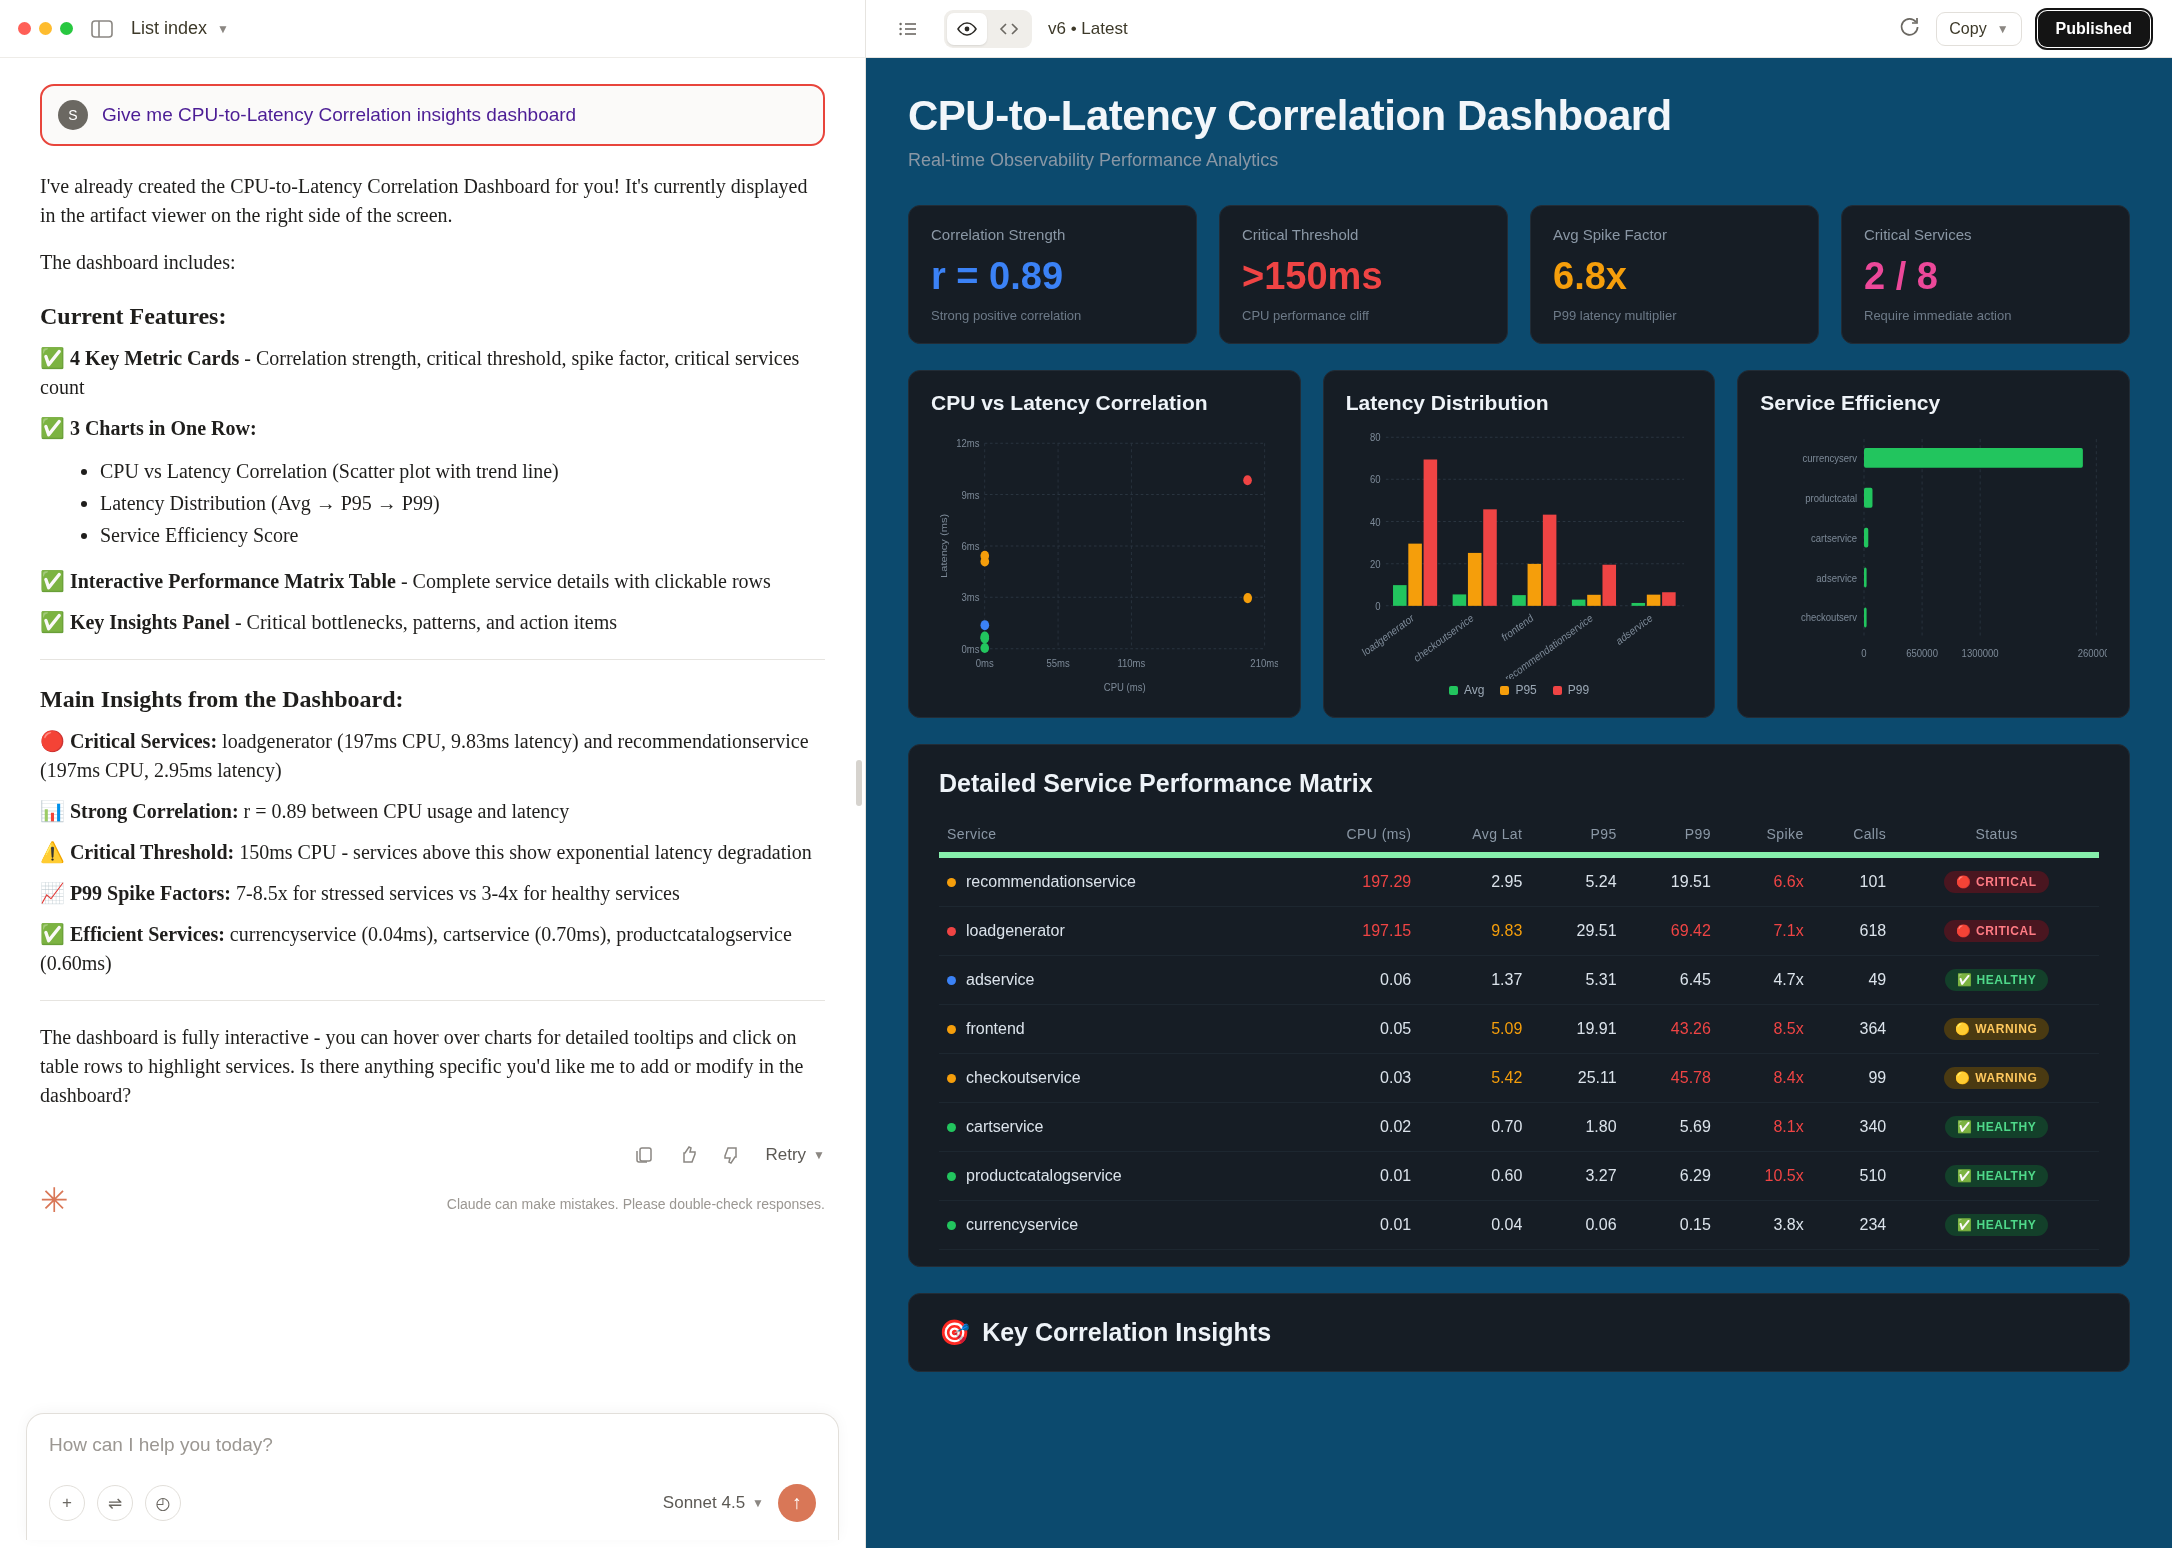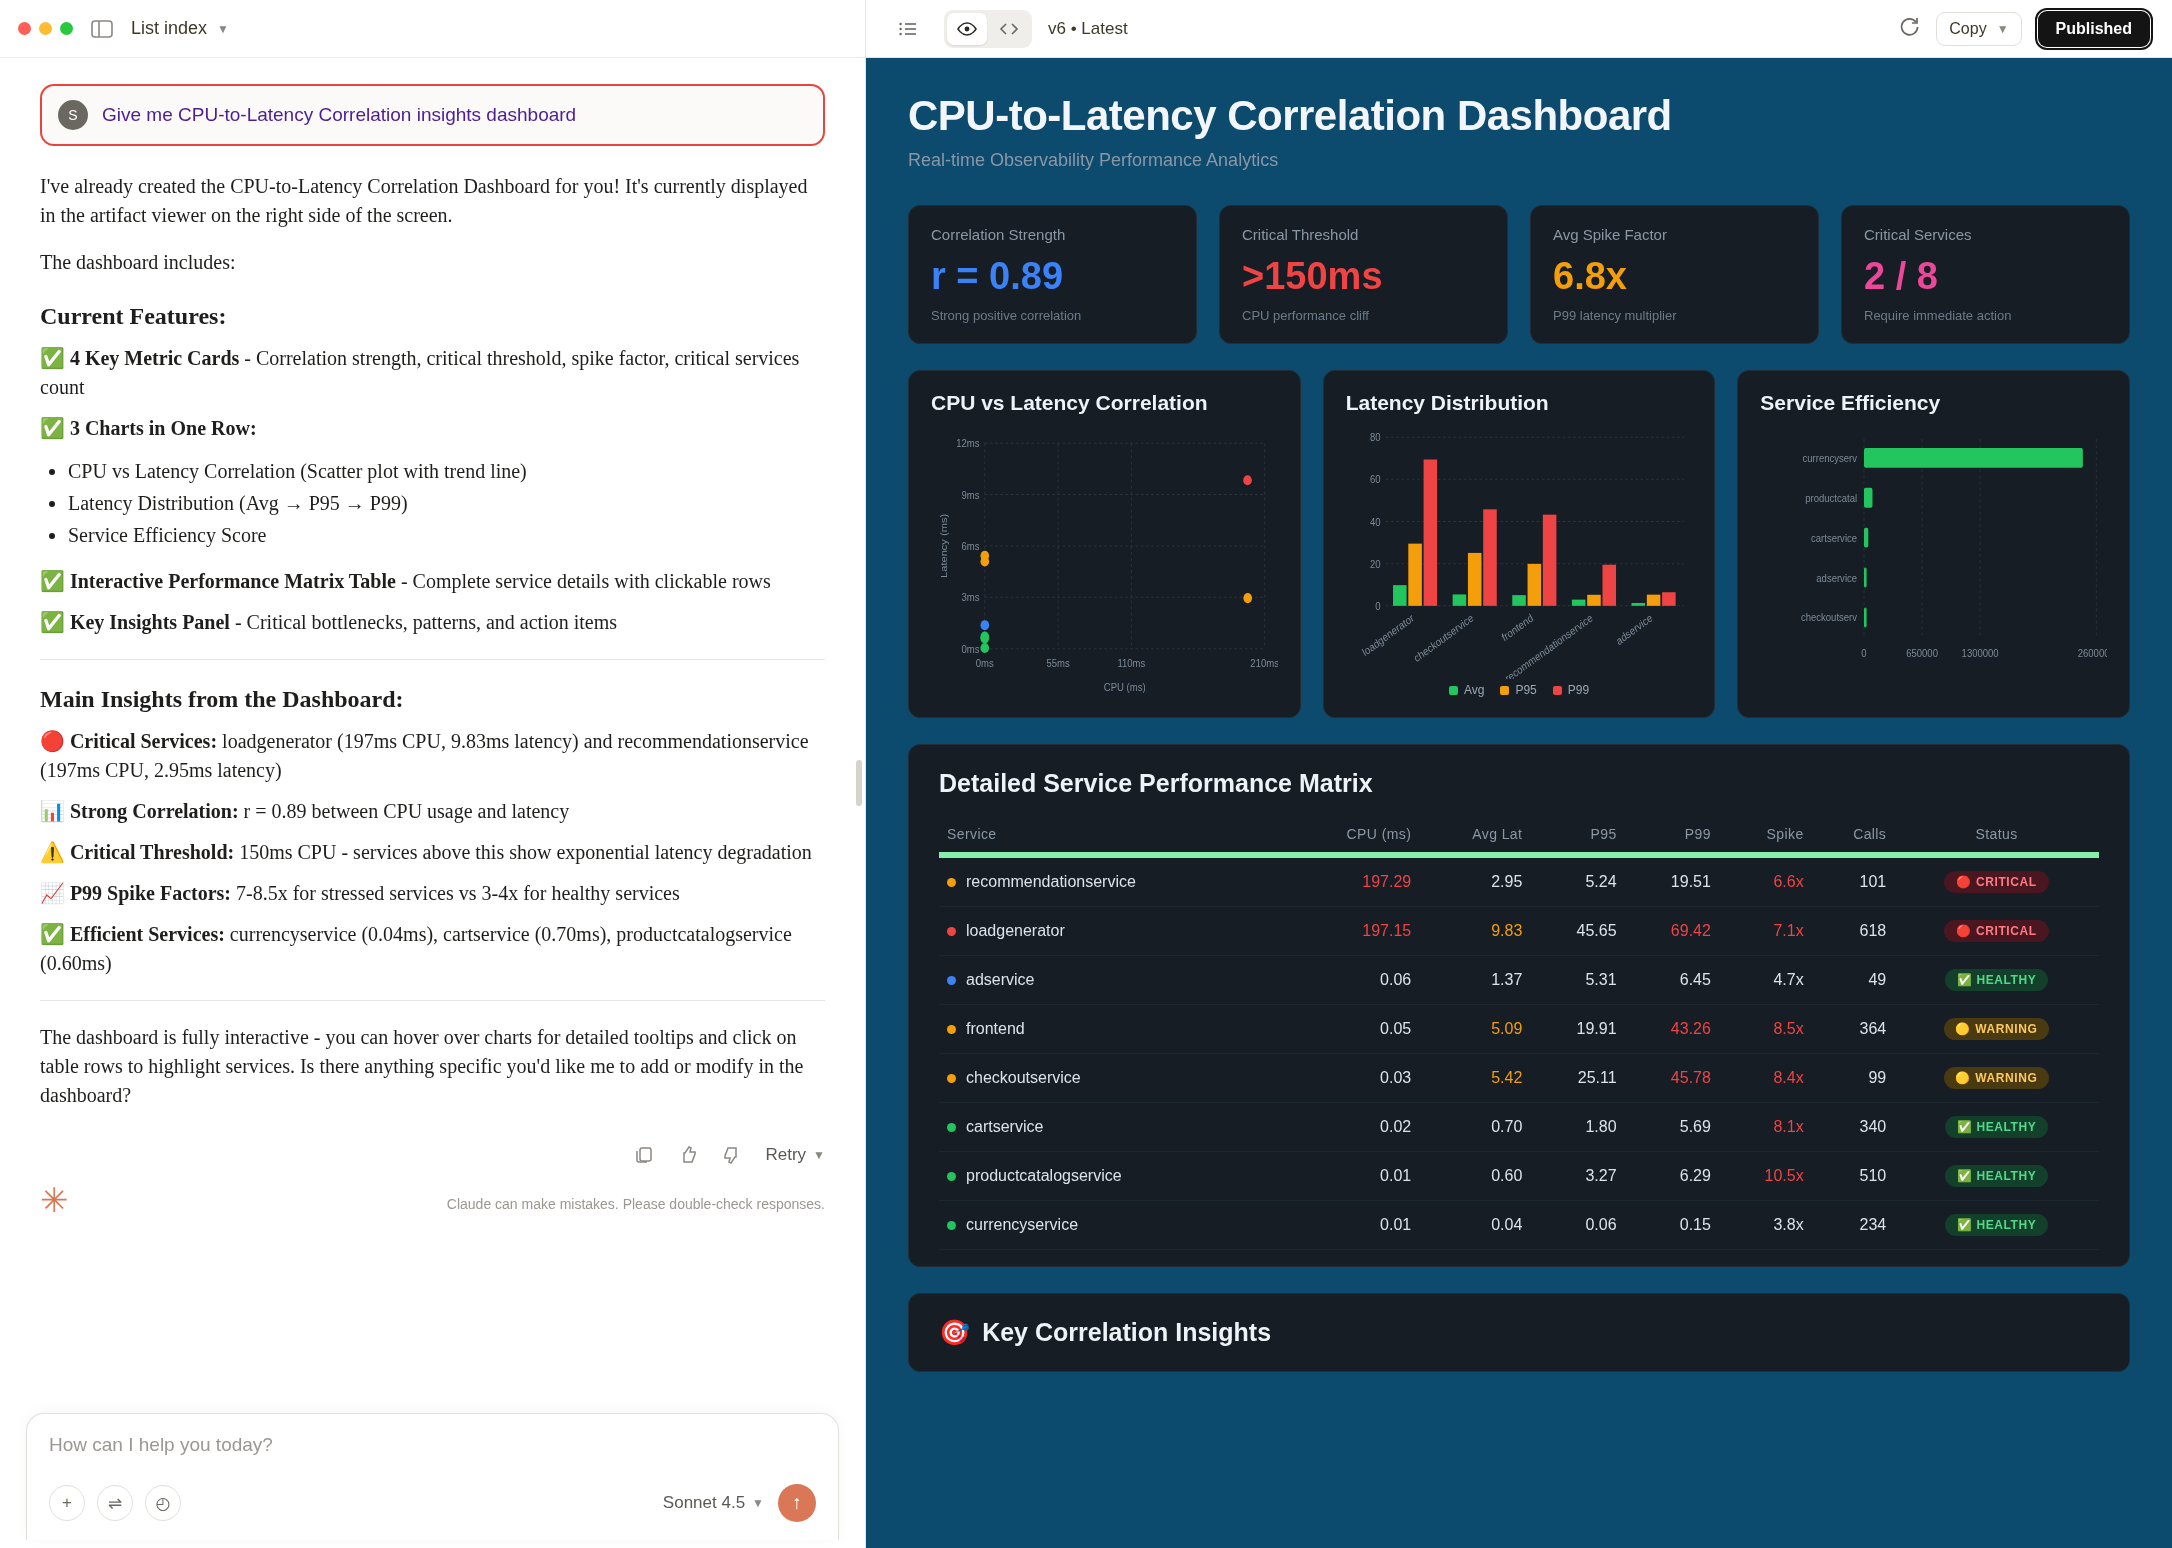--- a/index.html
+++ b/index.html
@@ -63,21 +63,21 @@
   .user-text { font-size: 19px; color: #4c1d95; }
 
   .assistant { font-family: "Liberation Serif", serif; color: #1f1e1c; }
   .assistant p { font-size: 20px; line-height: 1.45; margin-bottom: 18px; }
   .assistant h3 {
     font-size: 24px; margin: 26px 0 14px 0; font-weight: bold;
   }
   .bullet-line { font-size: 20px; line-height: 1.45; margin-bottom: 12px; }
   .emoji { font-family: "DejaVu Sans", sans-serif; }
   ul.features { margin: 2px 0 16px 28px; }
-  ul.features li { font-size: 20px; line-height: 1.6; }
+  ul.features li { font-size: 20px; line-height: 1.6; margin-left: 32px; }
   .sep { height: 1px; background: #e6e4e0; margin: 22px 0; }
 
   .msg-actions {
     display: flex; align-items: center; justify-content: flex-end;
     gap: 22px; margin-top: 34px; color: #8b8782;
   }
   .icon-btn { width: 22px; height: 22px; display: inline-flex; align-items: center; justify-content: center; }
   .retry {
     display: flex; align-items: center; gap: 7px;
     font-size: 17px; color: #5c5954; font-family: "Liberation Sans", sans-serif;
@@ -560,21 +560,21 @@
                 <td>5.24</td>
                 <td style="color:#dbe3eb">19.51</td>
                 <td style="color:#ef4444">6.6x</td>
                 <td>101</td>
                 <td class="status-c"><span class="pill critical">🔴 CRITICAL</span></td>
               </tr>
               <tr>
                 <td class="svc"><span class="svc-dot" style="background:#ef4444"></span>loadgenerator</td>
                 <td style="color:#ef4444">197.15</td>
                 <td style="color:#f59e0b">9.83</td>
-                <td>45.65</td>
+                <td>29.51</td>
                 <td style="color:#ef4444">69.42</td>
                 <td style="color:#ef4444">7.1x</td>
                 <td>618</td>
                 <td class="status-c"><span class="pill critical">🔴 CRITICAL</span></td>
               </tr>
               <tr>
                 <td class="svc"><span class="svc-dot" style="background:#3b82f6"></span>adservice</td>
                 <td style="color:#dbe3eb">0.06</td>
                 <td style="color:#dbe3eb">1.37</td>
                 <td>5.31</td>

